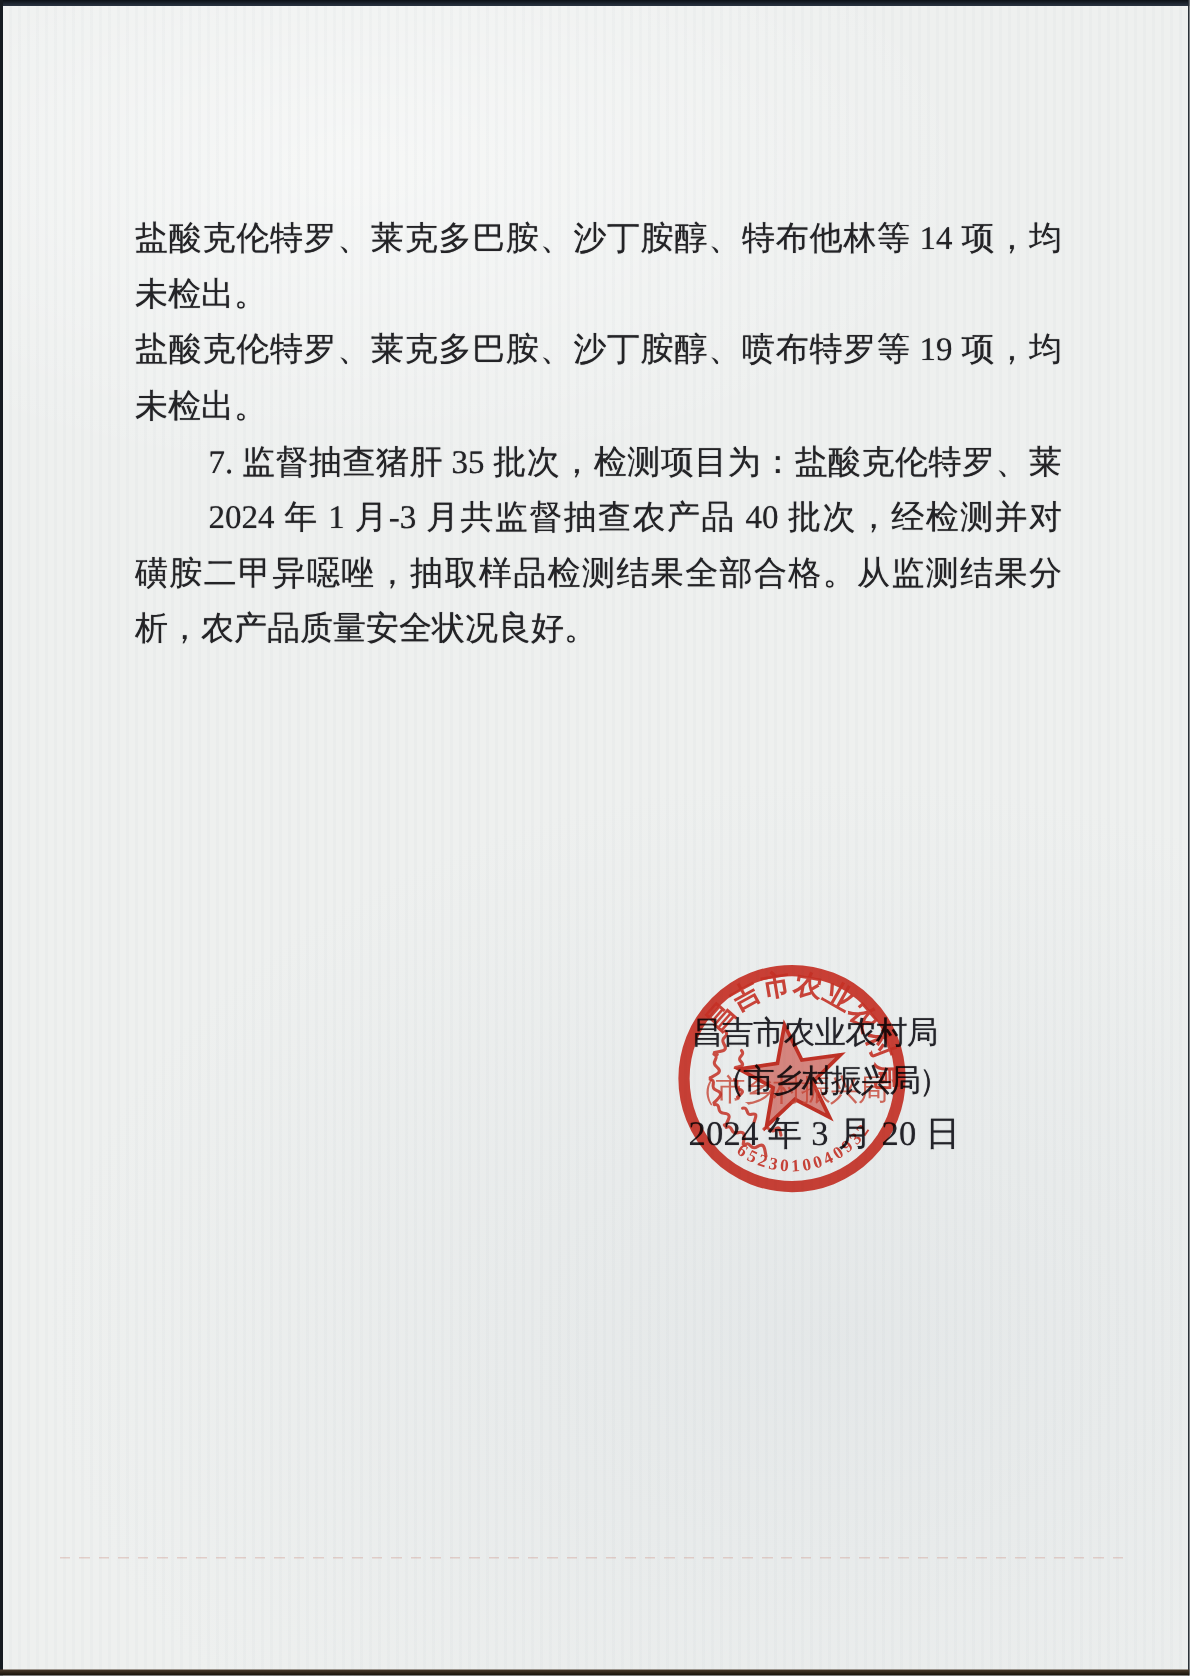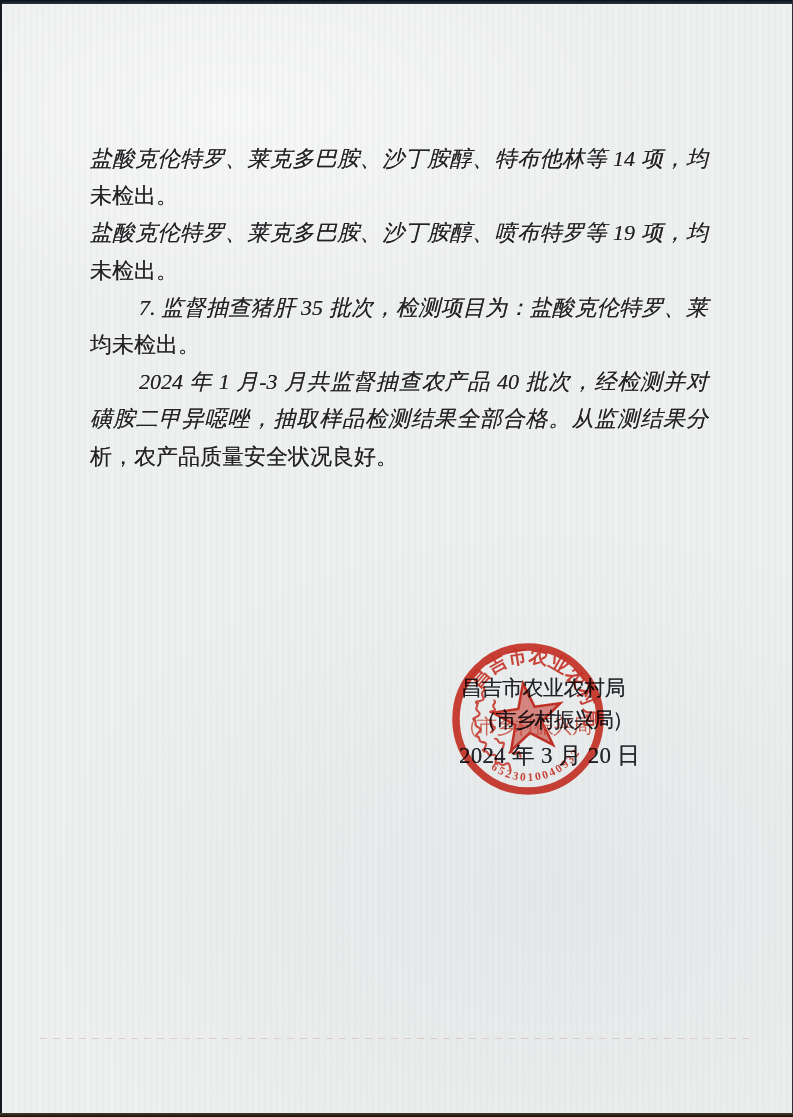--- a/index.html
+++ b/index.html
@@ -28,21 +28,21 @@
   }
 
   
   .textblock{
     position:absolute;left:90px;top:140px;width:618px;z-index:2;
     color:#232326;
     font-size:22px;
     text-shadow:0 0 0.6px rgba(20,20,25,0.65);
   }
   .bline{height:37.2px;line-height:37.2px;white-space:nowrap;}
-  .bline.full{white-space:normal;text-align:justify;text-align-last:justify;font-style:italic;}
+  .bline.full{white-space:normal;text-align:justify;text-align-last:justify;}
   .bline.indent{text-indent:49px;}
 
   
   .signoff{position:absolute;z-index:3;color:#232329;text-shadow:0 0 0.6px rgba(20,20,25,0.6);}
   .signoff.org {left:461px;top:674px;font-size:21px;letter-spacing:-0.5px;}
   .signoff.dept{left:476px;top:706px;font-size:21px;letter-spacing:-1.5px;}
   .signoff.date{left:459px;top:740px;font-size:23px;letter-spacing:0.2px;}
 
   
   .seal{
@@ -61,21 +61,20 @@
   <div class="edge right"></div>
   <div class="edge bottom"></div>
   <div class="artifact-line"></div>
 
   <div class="textblock">
     <div class="bline full">盐酸克伦特罗、莱克多巴胺、沙丁胺醇、特布他林等 14 项，均</div>
     <div class="bline">未检出。</div>
     <div class="bline full">盐酸克伦特罗、莱克多巴胺、沙丁胺醇、喷布特罗等 19 项，均</div>
     <div class="bline">未检出。</div>
     <div class="bline full indent">7. 监督抽查猪肝 35 批次，检测项目为：盐酸克伦特罗、莱</div>
-    <div class="bline">均未检出。</div>
     <div class="bline full indent">2024 年 1 月-3 月共监督抽查农产品 40 批次，经检测并对</div>
     <div class="bline full">磺胺二甲异噁唑，抽取样品检测结果全部合格。从监测结果分</div>
     <div class="bline">析，农产品质量安全状况良好。</div>
   </div>
 
   <div class="signoff org">昌吉市农业农村局</div>
   <div class="signoff dept">（市乡村振兴局）</div>
   <div class="signoff date">2024 年 3 月 20 日</div>
 
   <svg class="seal" viewBox="438 629 180 180" xmlns="http://www.w3.org/2000/svg">

